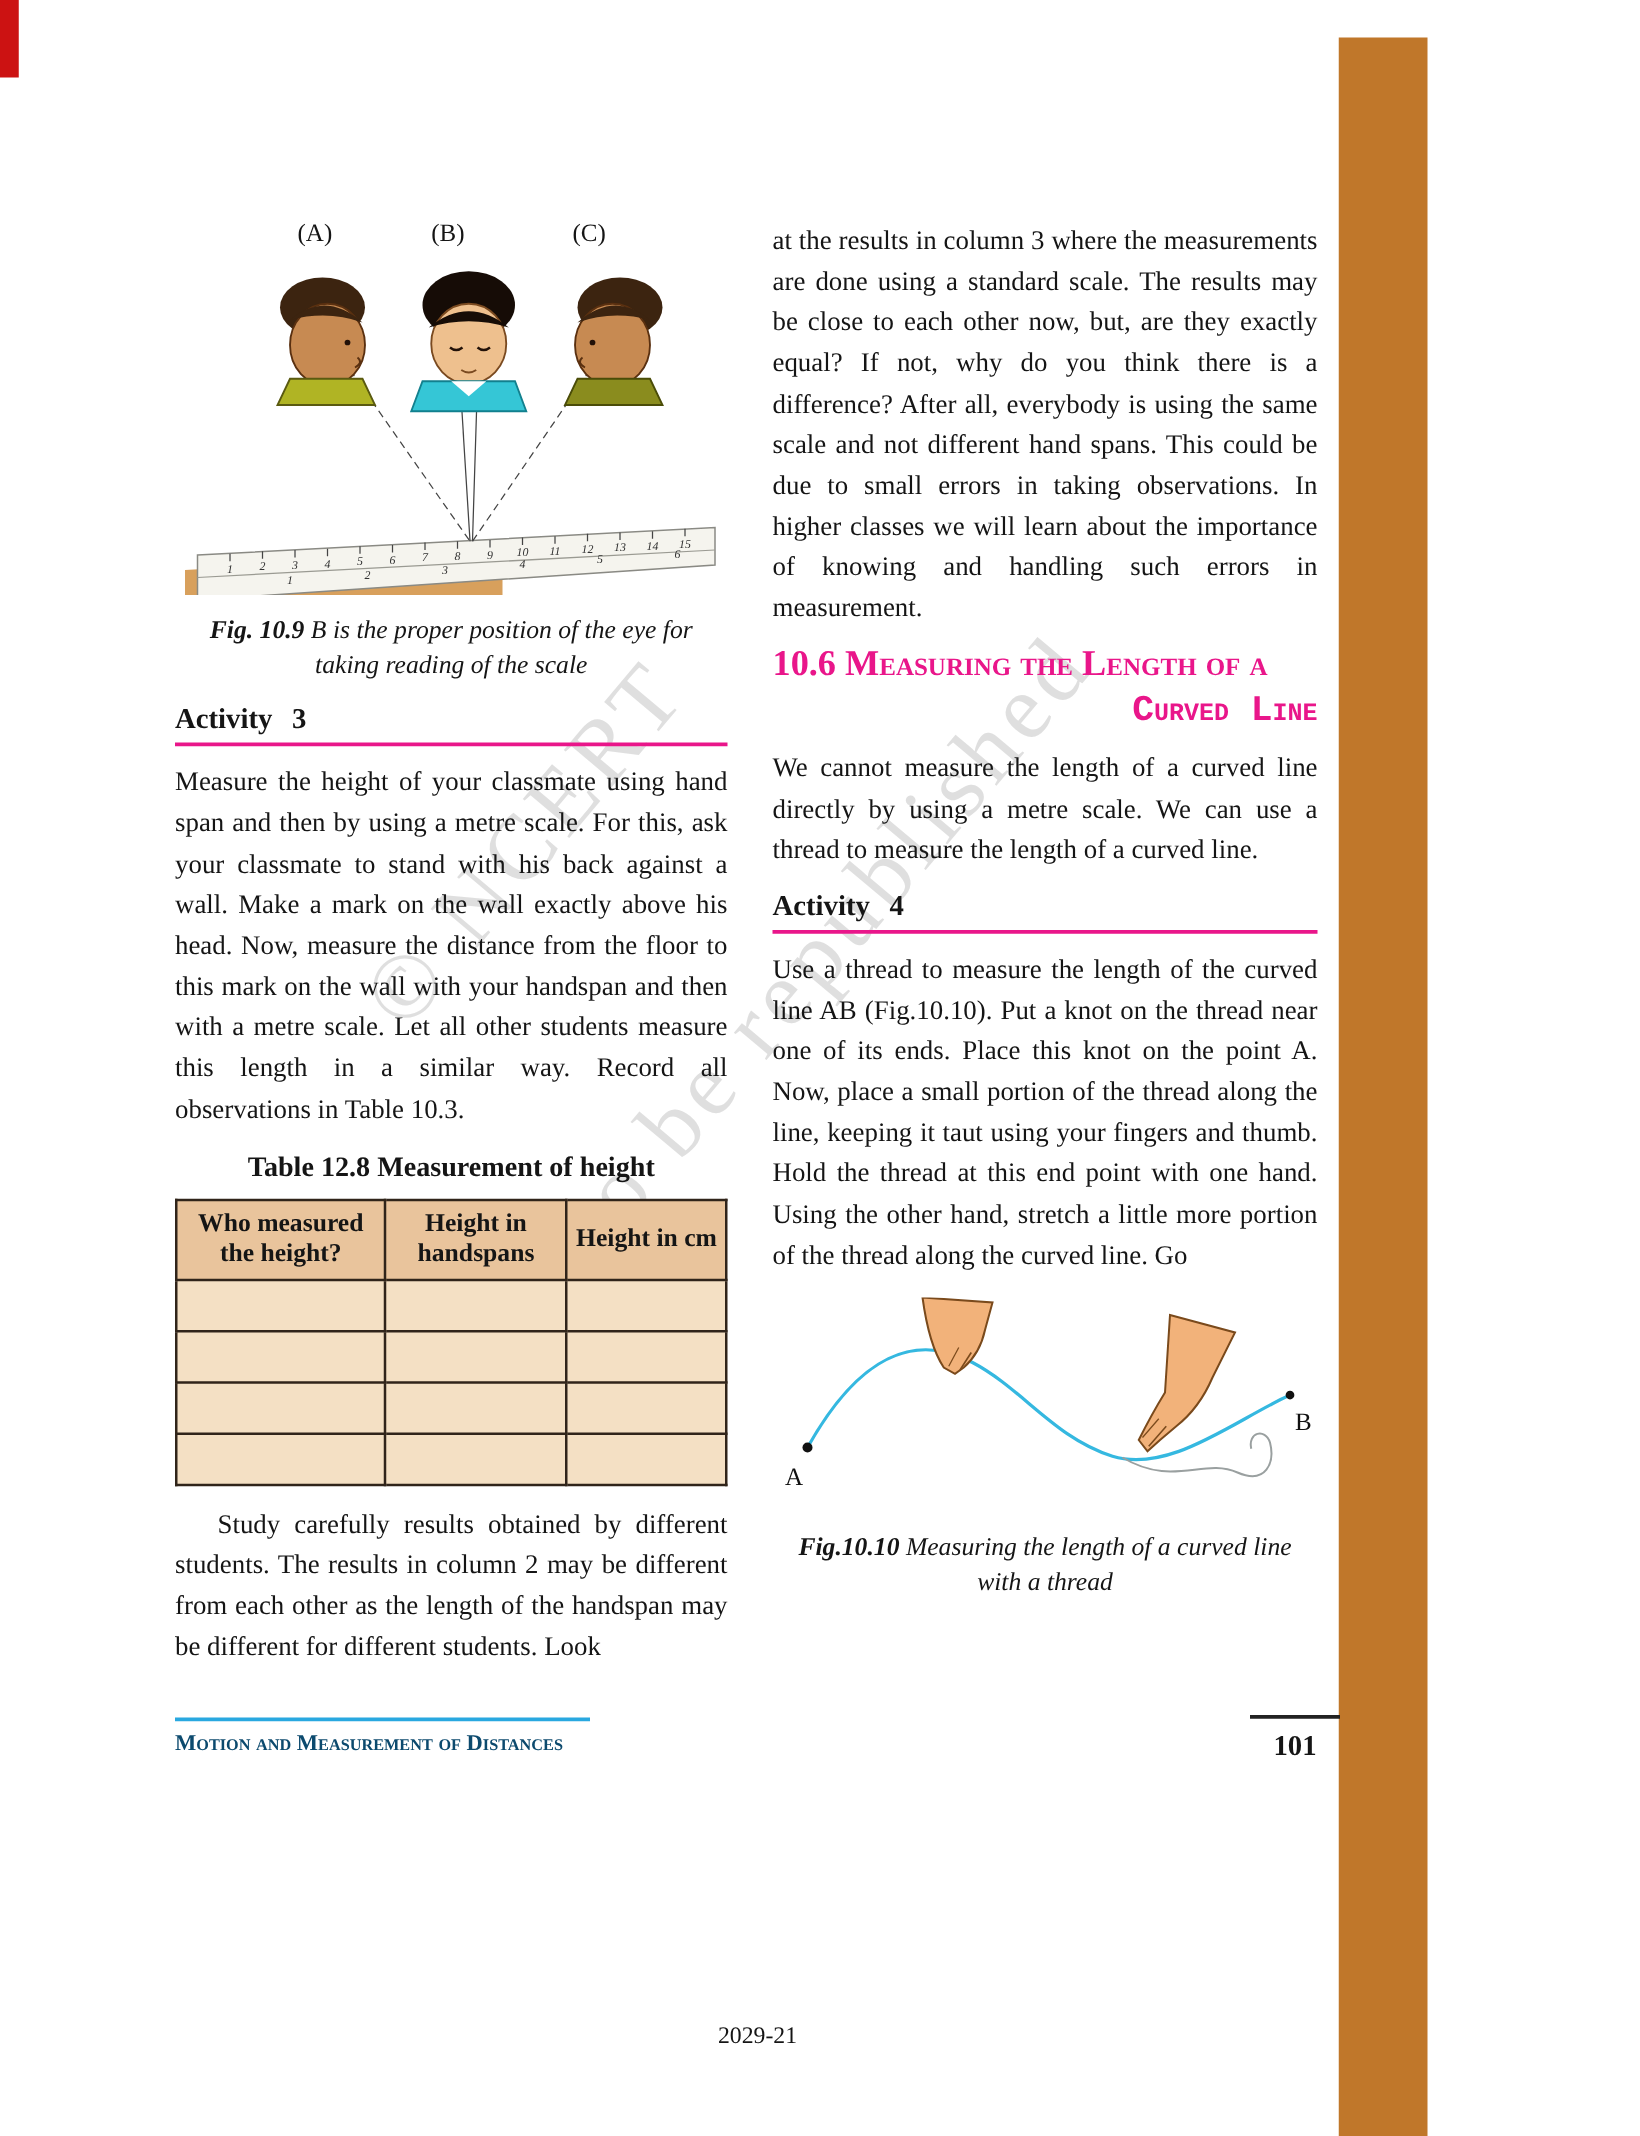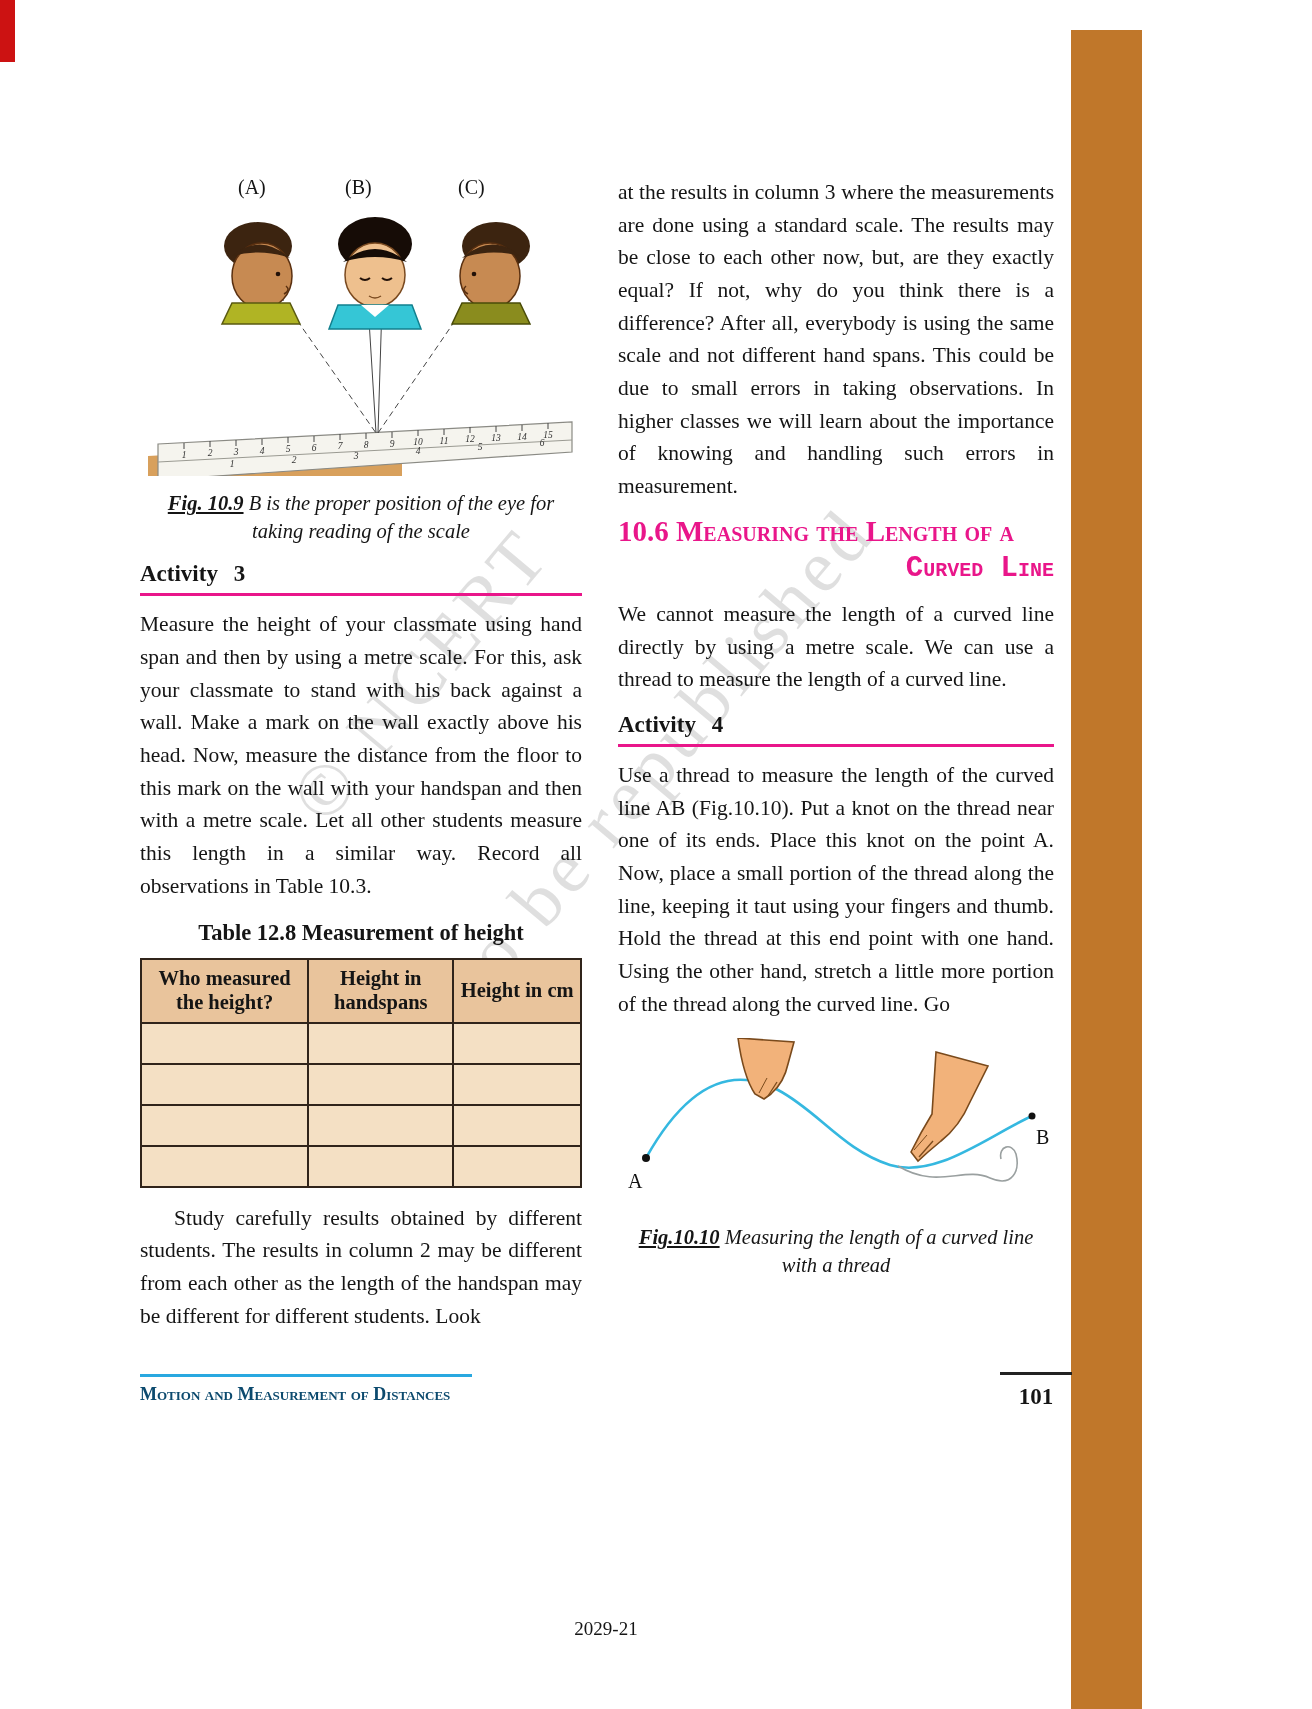--- a/index.html
+++ b/index.html
@@ -20,21 +20,21 @@
   .activity-title{font-size:23px;font-weight:bold;word-spacing:10px;margin:16px 0 6px 0;}
   .pink-rule{height:3px;background:#e9168a;margin:0 0 12px 0;}
   .section-heading{color:#e9168a;font-weight:bold;font-variant:small-caps;
                    font-size:29px;line-height:1.3;margin:10px 0 10px 0;}
   .section-heading .line2{display:block;text-align:right;font-family:Liberation Mono, monospace;}
   .fig{position:relative;width:100%;}
   .fig-labels{position:relative;height:28px;font-size:20px;}
   .fig-labels span{position:absolute;top:0;}
   .lblA{left:98px;} .lblB{left:205px;} .lblC{left:318px;}
   .caption{font-size:20.5px;font-style:italic;text-align:center;line-height:1.35;margin:10px 18px 6px 18px;}
-  .caption b{font-weight:bold;text-decoration:underline;}
+  .caption b{font-weight:bold;}
   .table-title{font-size:22.5px;font-weight:bold;text-align:center;margin:18px 0 12px 0;}
   table.meas{width:100%;border-collapse:collapse;}
   table.meas th{background:#e9c49c;font-size:20.5px;font-weight:bold;line-height:1.15;
                 padding:7px 4px;border:2px solid #30241a;text-align:center;}
   table.meas td{background:#f4e0c4;height:37px;border:2px solid #30241a;}
   .c1{width:38%;} .c2{width:33%;} .c3{width:29%;}
   .footer-left{position:absolute;left:140px;top:1374px;width:332px;z-index:1;
                border-top:3px solid #29a8e0;padding-top:7px;color:#0c4a6e;
                font-variant:small-caps;font-weight:bold;font-size:18px;
                font-family:"Liberation Serif", serif;}

